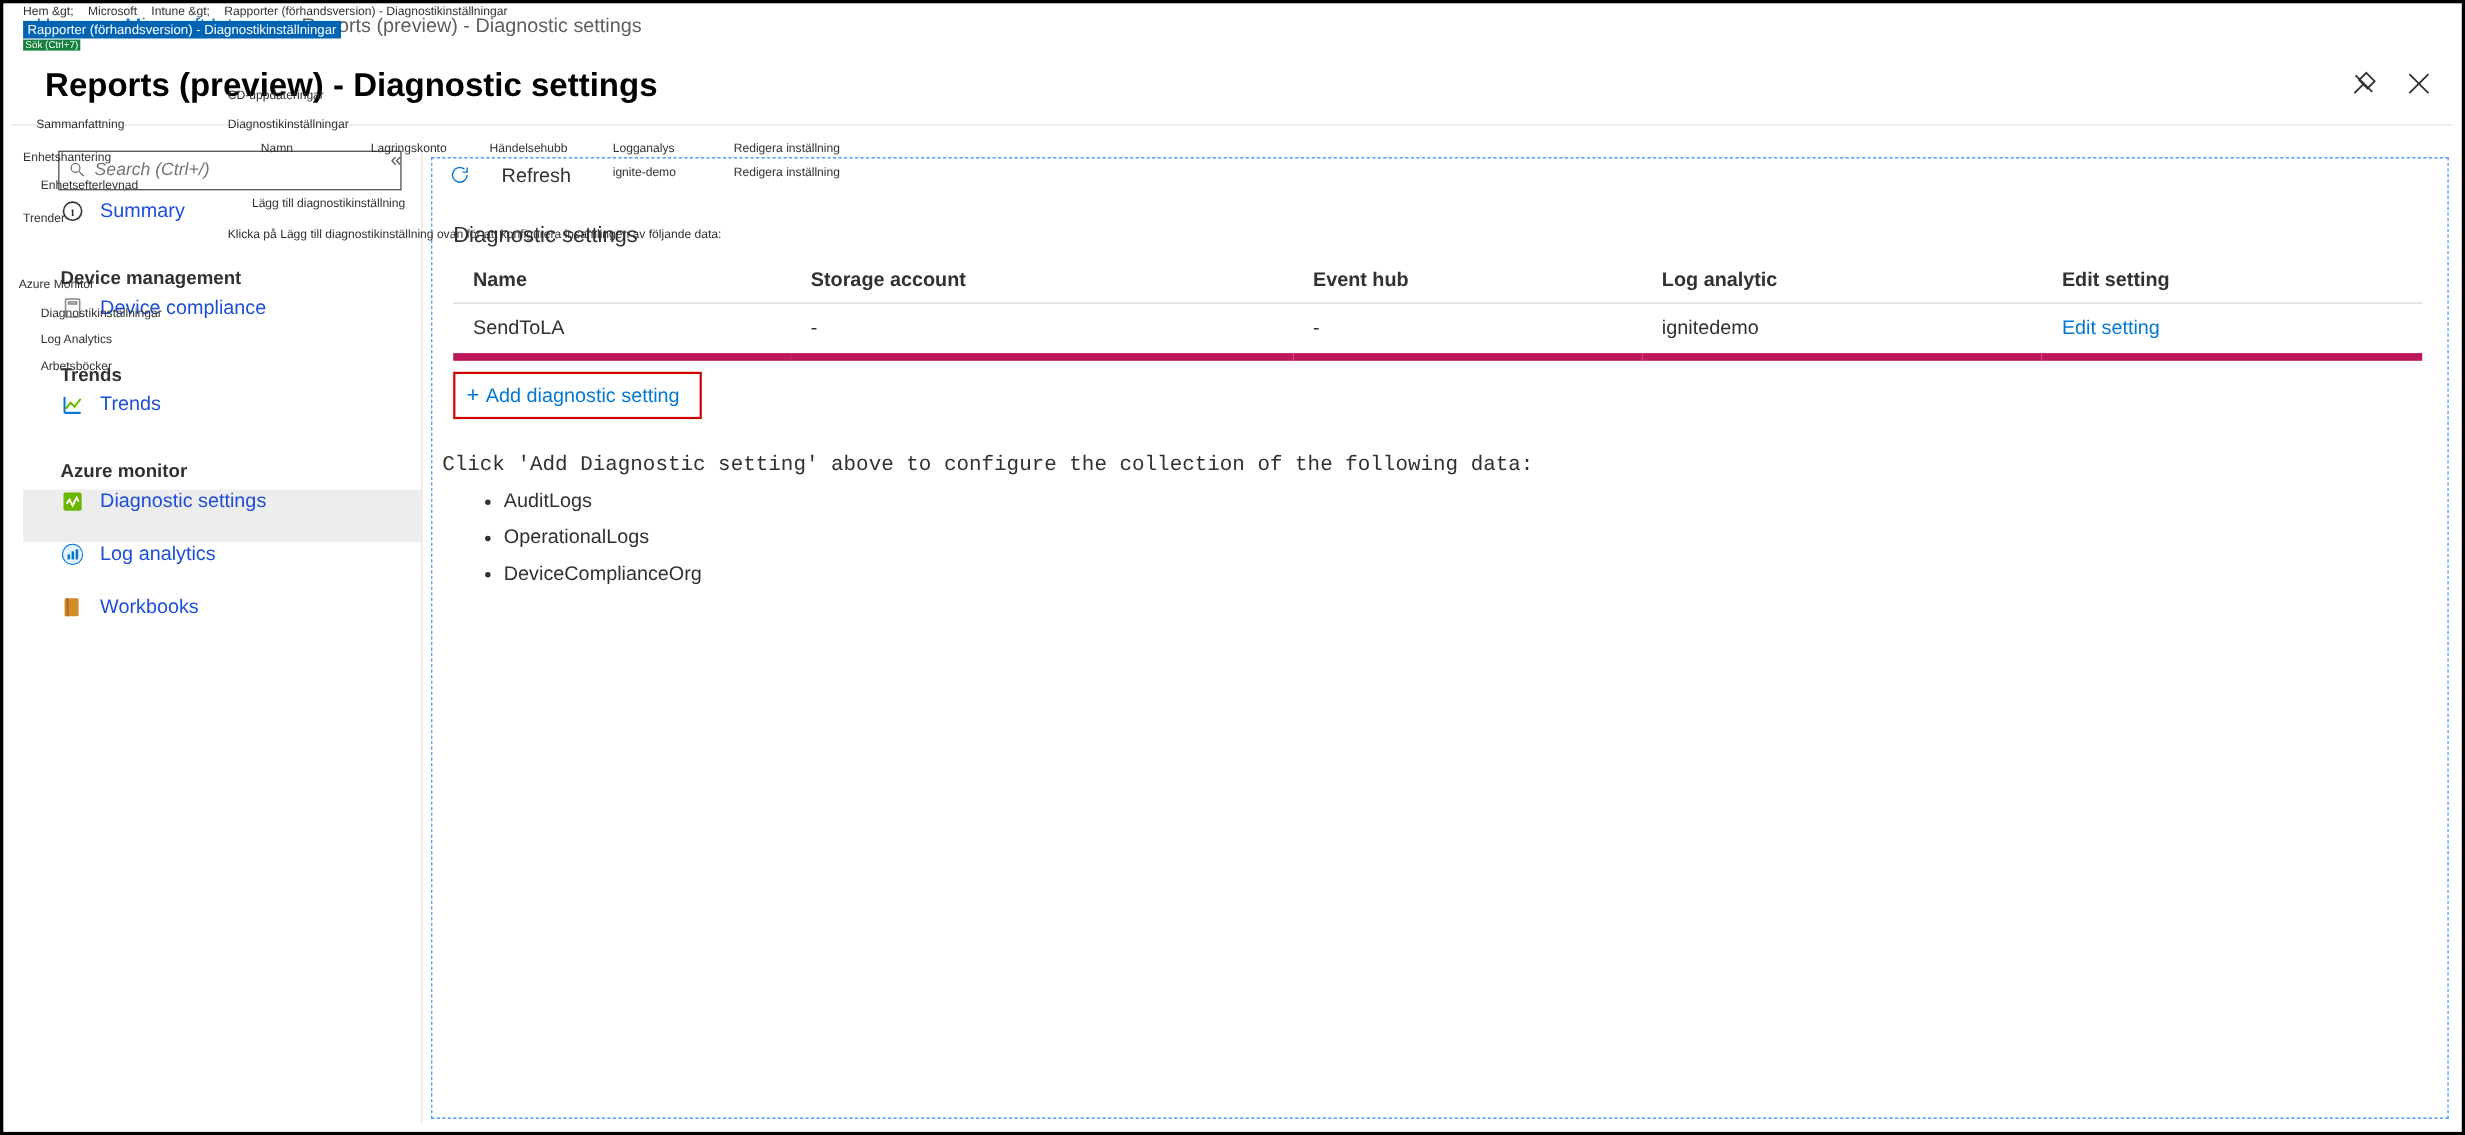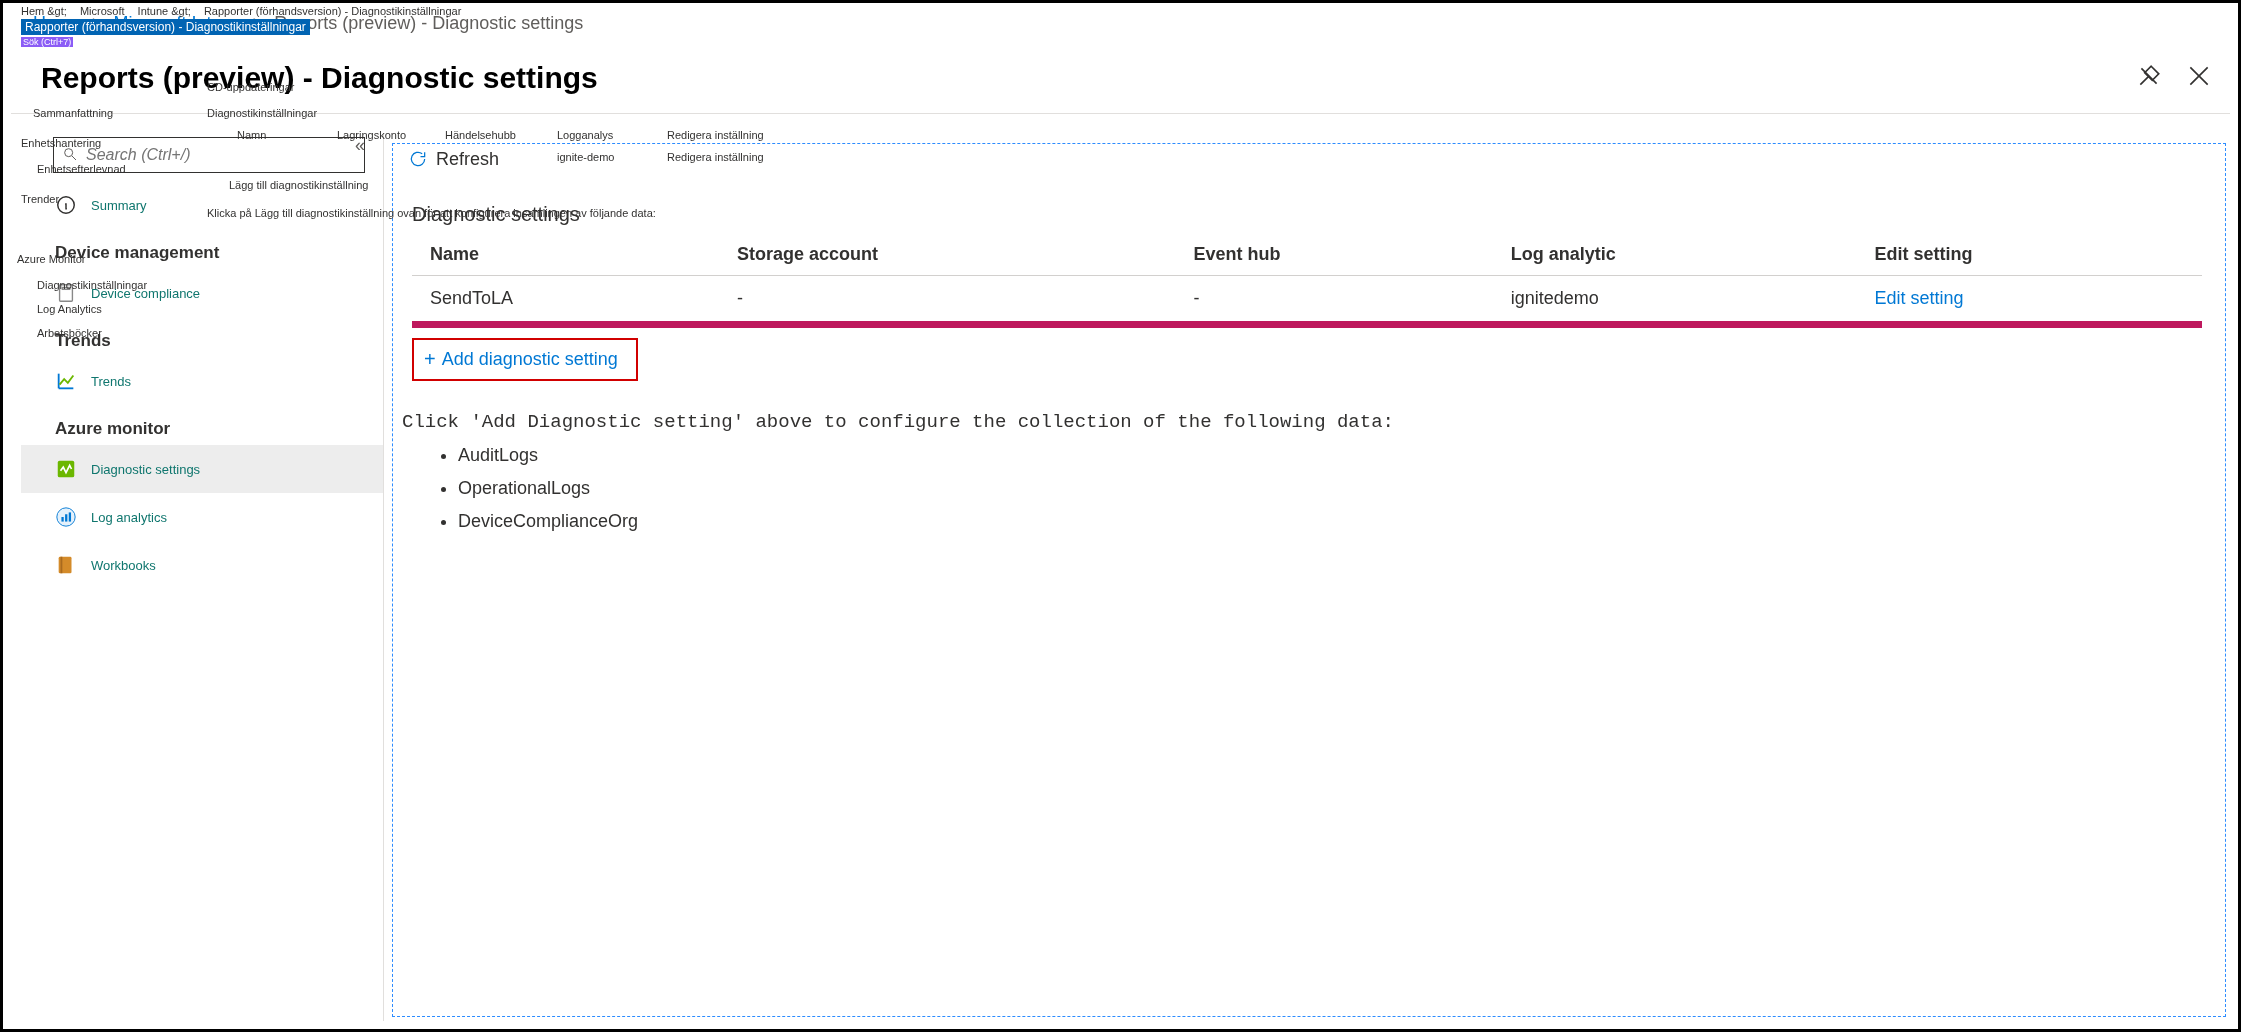--- a/index.html
+++ b/index.html
@@ -28,21 +28,21 @@
   .top-overlay .blue-hl {
     display: inline-block;
     background: #0164b3;
     color: #fff;
     padding: 1px 4px;
     margin-top: 2px;
     font-size: 12px;
   }
   .top-overlay .tiny-blue {
     display:inline-block;
-    background:#8b5cf6;
+    background:#15803d;
     color:#fff;
     font-size:9px;
     padding:0 2px;
   }
   
   .breadcrumb-strip {
     position: absolute;
     top: 10px;
     left: 30px;
     font-size: 18px;
@@ -117,25 +117,24 @@
   .collapse-caret {
     position: absolute;
     top: 132px;
     left: 352px;
     font-size: 18px;
     color: #605e5c;
     z-index:4;
   }
   .nav-item {
     display: flex;
-    align-items: center;
     height: 48px;
     padding-left: 34px;
-    font-size: 13px;
-    color: #0f766e;
+    font-size: 18px;
+    color: #1d4ed8;
     cursor: pointer;
   }
   .nav-item.active { background: #ededed; }
   .nav-item .ico { width: 22px; height: 22px; margin-right: 14px; display:flex; align-items:center; justify-content:center; }
   .nav-group {
     padding: 14px 0 6px 34px;
     font-weight: 600;
     font-size: 17px;
   }
   
@@ -358,21 +357,21 @@
       </span>
       <span>Workbooks</span>
     </div>
   </div>
 
   <div class="main">
     <div class="dashed-top"></div>
     <div class="dashed-frame"></div>
 
     <div class="toolbar">
-      <span style="display:flex;align-items:center;">
+      <span style="display:flex;align-items:center;gap:20px;">
         <svg viewBox="0 0 24 24">
             <path d="M20 12a8 8 0 1 1-3-6.3"></path>
             <path d="M20 4v5h-5"></path>
           </svg>
         <span>Refresh</span>
       </span>
     </div>
 
     <div class="section-title">Diagnostic settings</div>
 

